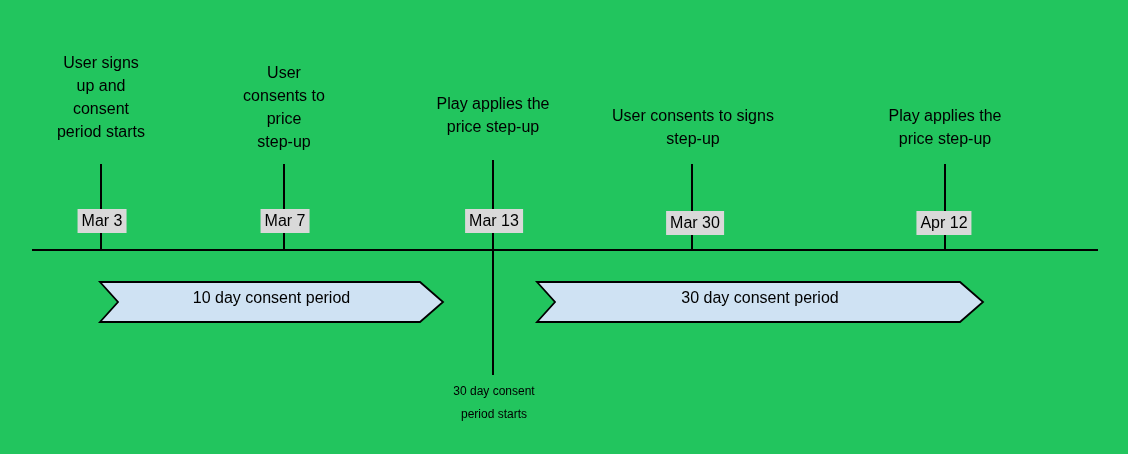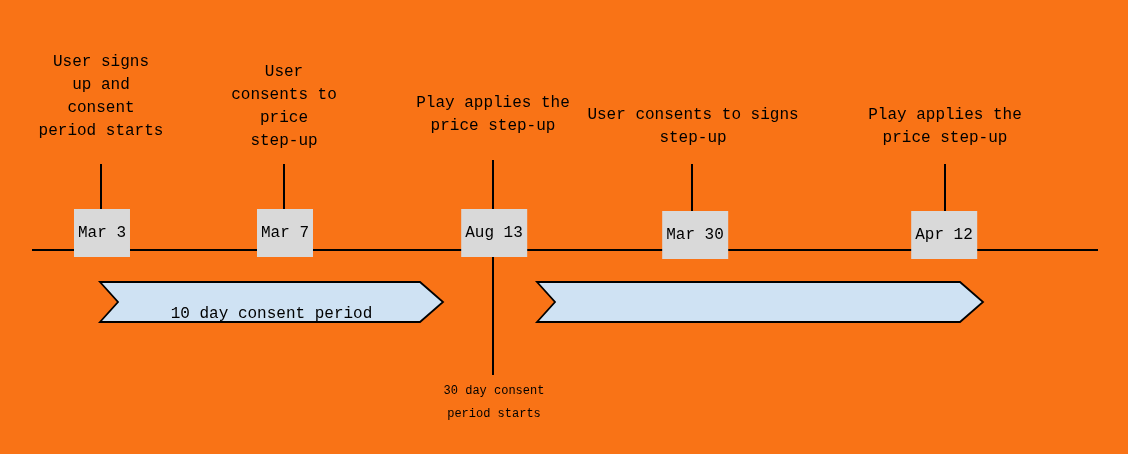--- a/index.html
+++ b/index.html
@@ -1,20 +1,20 @@
 <!DOCTYPE html>
 <html style="--period-fill: #cfe2f3; --period-border: #000000; --chip-bg: #d9d9d9; --ink: #000000;"><head>
 <meta charset="utf-8">
 <style>
   html,body{margin:0;padding:0;background:#ffffff;}
   .canvas{
     position:relative;
     width:1128px;height:454px;
-    background:#f97316;
-    font-family:Liberation Mono, monospace;
+    background:#22c55e;
+    font-family:Liberation Sans, sans-serif;
     color:var(--ink,#000);
     overflow:hidden;
   }
   .layer{position:absolute;left:0;top:0;}
   .timeline-line{stroke:var(--ink,#000);stroke-width:2;}
   .connector{stroke:var(--ink,#000);stroke-width:2;}
   .period-arrow{fill:var(--period-fill,#cfe2f3);stroke:var(--period-border,#000);stroke-width:1.8;stroke-linejoin:miter;}
   .event-desc{
     position:absolute;
     transform:translateX(-50%);
@@ -24,32 +24,31 @@
     line-height:23px;
     white-space:pre-line;
   }
   .date-chip{
     position:absolute;
     transform:translateX(-50%);
     background:var(--chip-bg,#d9d9d9);
     font-size:16px;
     line-height:24px;
     height:24px;
-    padding:12px 4px;
+    padding:0 4px;
     white-space:nowrap;
   }
   .period-label{
     position:absolute;
     height:32px;
     display:flex;
     align-items:center;
     justify-content:center;
     font-size:16px;
     white-space:nowrap;
-    margin-top:16px;
   }
   .note{
     position:absolute;
     transform:translateX(-50%);
     width:220px;
     text-align:center;
     font-size:12px;
     line-height:23px;
     white-space:pre-line;
   }
@@ -83,22 +82,23 @@
 step-up</div>
   <div class="event-desc" style="left:493px;top:92px">Play applies the
 price step-up</div>
   <div class="event-desc" style="left:693px;top:104px">User consents to signs
 step-up</div>
   <div class="event-desc" style="left:945px;top:104px">Play applies the
 price step-up</div>
 
   <div class="date-chip" style="left:102px;top:209px">Mar 3</div>
   <div class="date-chip" style="left:285px;top:209px">Mar 7</div>
-  <div class="date-chip" style="left:494px;top:209px">Aug 13</div>
+  <div class="date-chip" style="left:494px;top:209px">Mar 13</div>
   <div class="date-chip" style="left:695px;top:211px">Mar 30</div>
   <div class="date-chip" style="left:944px;top:211px">Apr 12</div>
 
   <div class="period-label" style="left:100px;top:282px;width:343px">10 day consent period</div>
+  <div class="period-label" style="left:537px;top:282px;width:446px">30 day consent period</div>
 
   <div class="note" style="left:494px;top:380px">30 day consent
 period starts</div>
 
 </div>
 
 </body></html>

